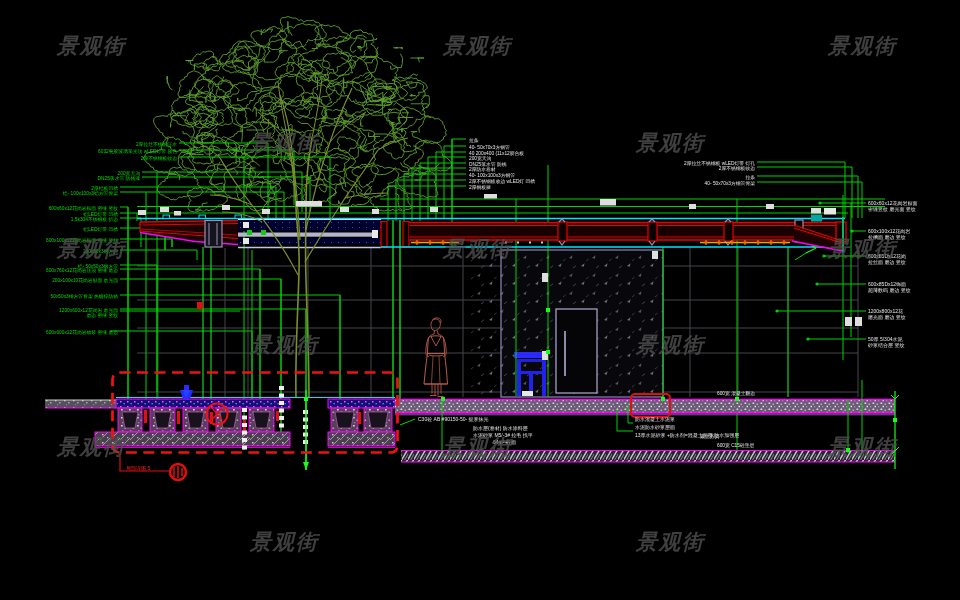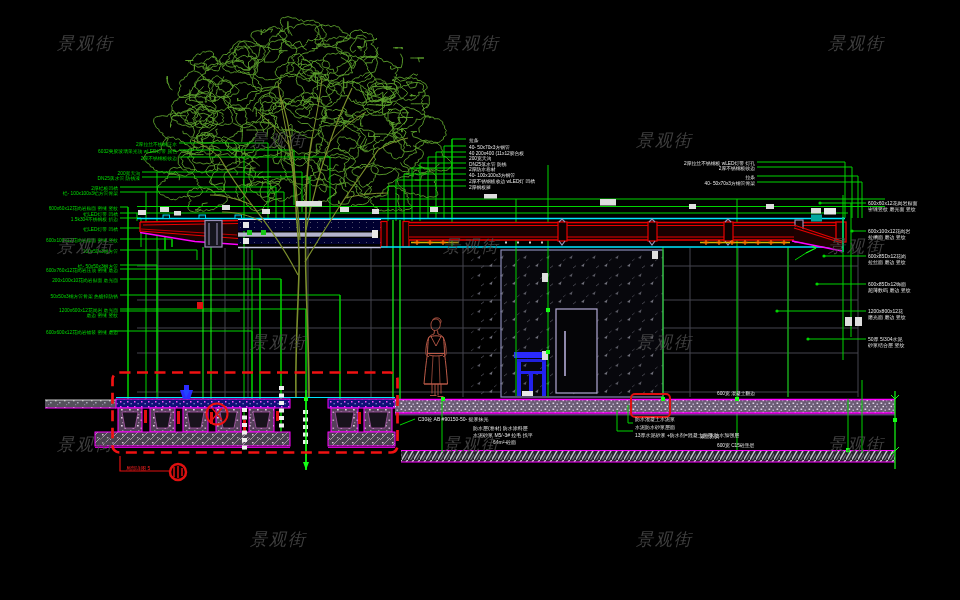--- a/index.html
+++ b/index.html
@@ -1,18 +1,18 @@
 <!DOCTYPE html>
 <html><head><meta charset="utf-8">
 <style>
 html,body{margin:0;padding:0;background:#000;}
 #c{position:relative;width:960px;height:600px;background:#000;overflow:hidden;font-family:"Liberation Sans",sans-serif;}
 svg{position:absolute;left:0;top:0;}
 svg text{font-family:"Liberation Sans",sans-serif;}
-.wm{position:absolute;font-family:"Liberation Sans",sans-serif;font-size:17px;font-style:italic;font-weight:normal;color:rgba(79,79,79,0.8);letter-spacing:2px;white-space:nowrap;z-index:5;}
+.wm{position:absolute;font-family:"Liberation Sans",sans-serif;font-size:21px;font-style:italic;font-weight:bold;color:rgba(79,79,79,0.8);letter-spacing:2px;white-space:nowrap;z-index:5;}
 </style></head>
 <body>
 <div id="c">
 <svg width="960" height="600" viewBox="0 0 960 600">
 
 <defs>
 <pattern id="flake" width="23" height="18" patternUnits="userSpaceOnUse" patternTransform="rotate(0) translate(3,2)">
   <path d="M3,12 l3.5,-2.8 l-0.7,3.6 Z" fill="#6d6d78"></path>
   <path d="M14,4 l3.5,-2.8 l-0.7,3.6 Z" fill="#585862"></path>
   <path d="M18,14 l3,-2.3" stroke="#4a4a54" stroke-width="0.9" fill="none"></path>

